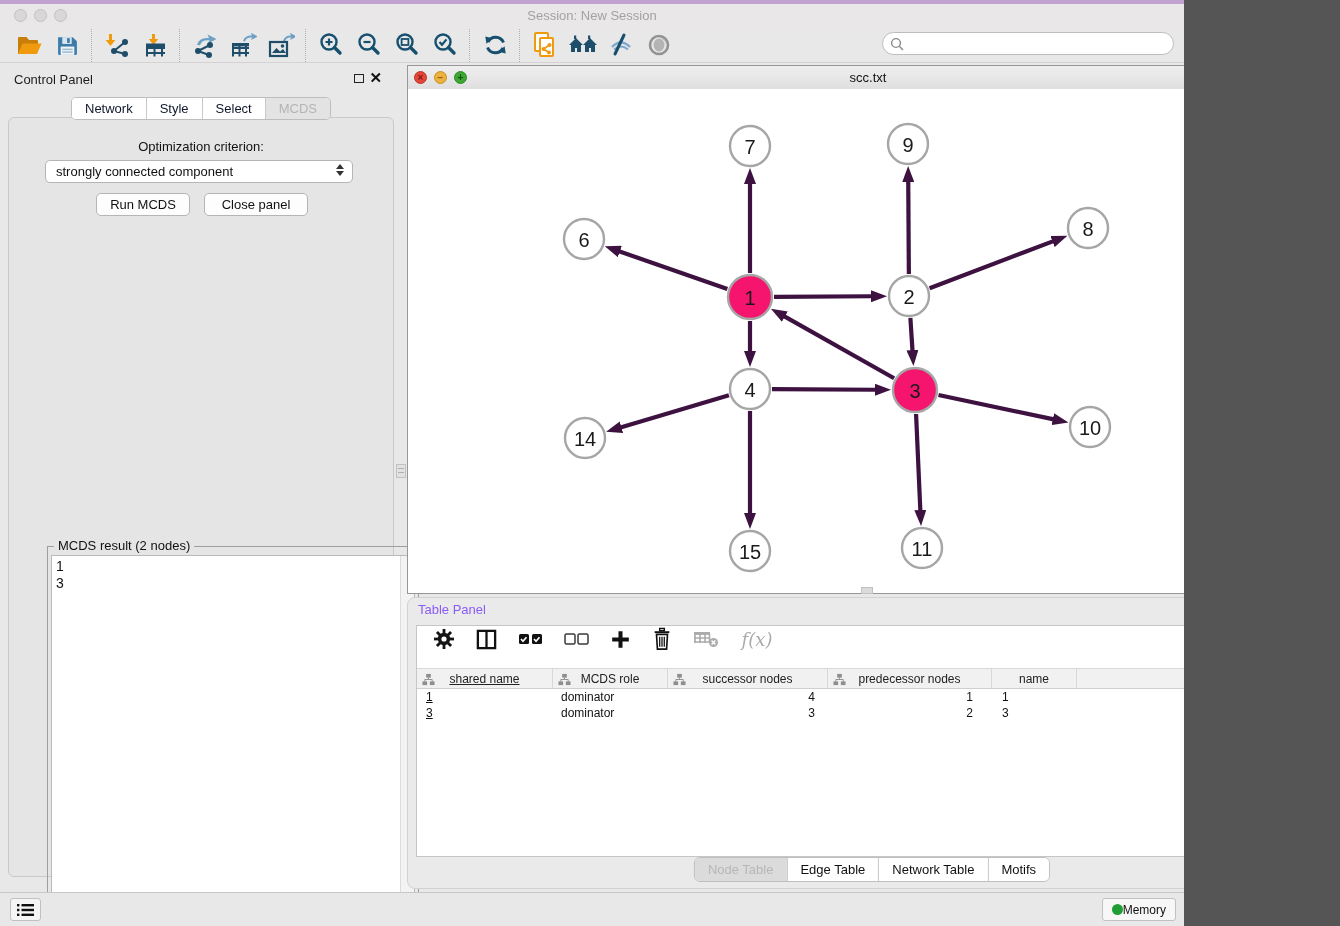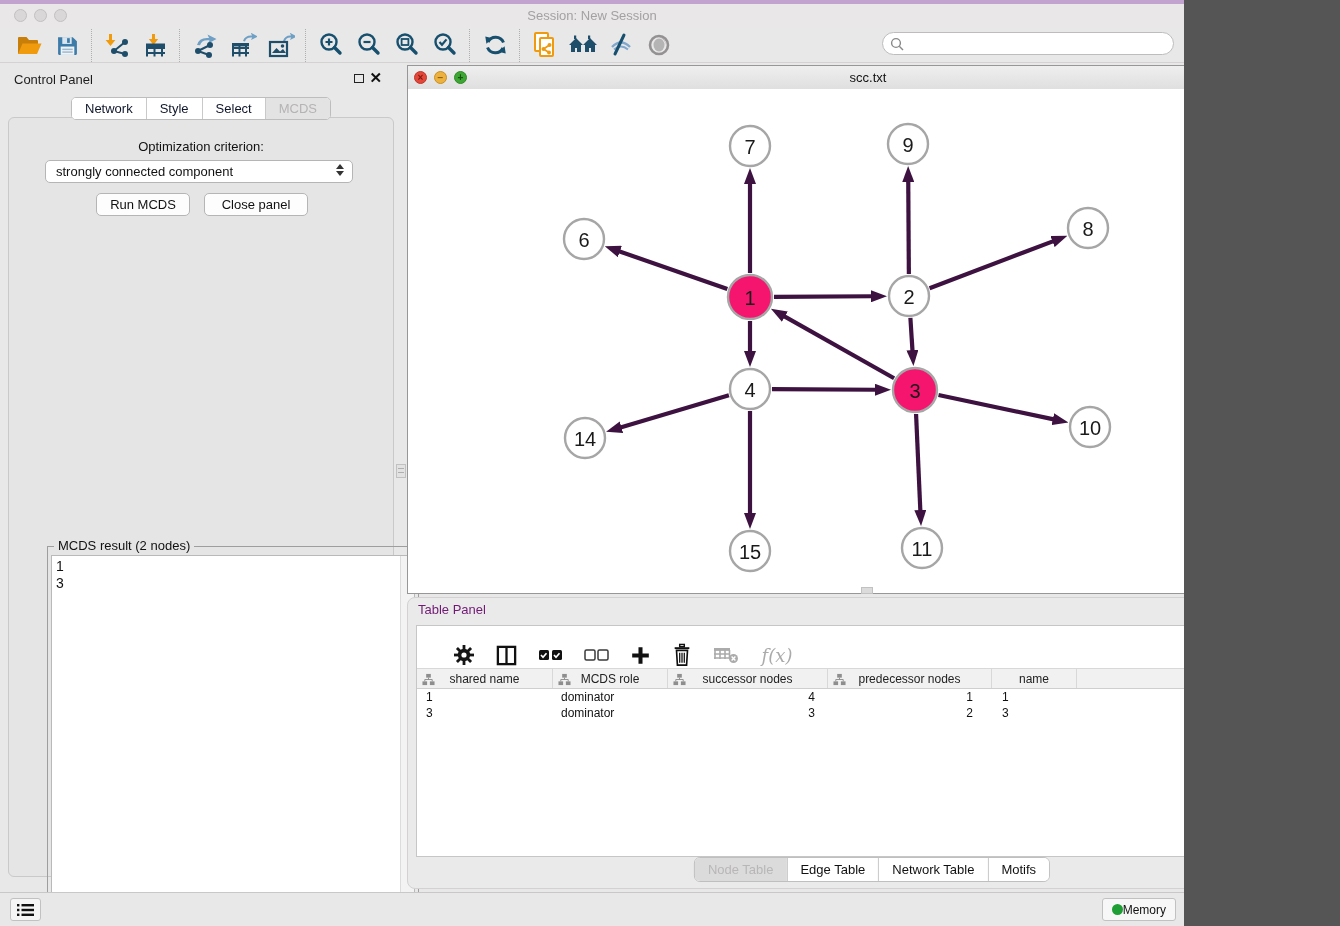--- a/index.html
+++ b/index.html
@@ -63,32 +63,32 @@
   .net-title{position:absolute;top:4px;left:0;right:8px;text-align:center;font-size:13px;color:#111;}
   .net-canvas{position:absolute;top:23px;left:0;right:0;bottom:0;background:#fff;}
   .graph-node-label{font-size:20px;fill:#1a1a1a;}
   
   .split-h1{position:absolute;left:396px;top:464px;width:10px;height:14px;background:#E3E2E2;border:1px solid #C2C1C1;box-sizing:border-box;}
   .split-h1::after{content:"";display:block;margin:3px 1px;border-top:1px solid #AFAFAF;border-bottom:1px solid #AFAFAF;height:3px;}
   .split-h2{position:absolute;left:861px;top:587px;width:12px;height:7px;background:#DCDBDB;border:1px solid #C2C1C1;box-sizing:border-box;}
   
   .table-panel{position:absolute;left:407px;top:597px;width:930px;height:292px;background:#EBEAEA;
                border:1px solid #D3D1D1;border-radius:8px;box-sizing:border-box;}
-  .tp-title{position:absolute;left:10px;top:4px;font-size:13px;color:#701a75;}
+  .tp-title{position:absolute;left:10px;top:4px;font-size:13px;color:#8b5cf6;}
   .tp-inner{position:absolute;left:8px;top:27px;width:912px;height:232px;background:#fff;border:1px solid #C7C6C6;box-sizing:border-box;}
-  .tp-toolbar{height:42px;display:flex;align-items:flex-end;padding-left:14px;gap:16px;margin-left:20px;}
+  .tp-toolbar{height:42px;display:flex;align-items:flex-start;padding-left:14px;gap:16px;}
   .tp-tbtn{background:none;border:none;padding:0;display:flex;align-items:center;justify-content:center;width:26px;height:26px;}
   .fx-label{font-family:"DejaVu Serif",serif;font-style:italic;font-size:18px;color:#ABABAB;}
   .grid-head{display:flex;height:21px;background:#F2F1F1;border-top:1px solid #D8D8D8;border-bottom:1px solid #CFCFCF;box-sizing:border-box;}
   .gh-cell{position:relative;display:flex;align-items:center;justify-content:center;font-size:12px;color:#222;
            border-right:1px solid #D8D8D8;box-sizing:border-box;}
   .gh-icon{position:absolute;left:5px;top:4px;}
   .grid-row{display:flex;height:16px;font-size:12px;color:#111;align-items:center;}
   .gc{box-sizing:border-box;}
-  .c0{width:136px;padding-left:9px;}
+  .c0{width:136px;padding-left:9px;text-decoration:underline;}
   .c1{width:115px;padding-left:8px;}
   .c2{width:160px;text-align:right;padding-right:13px;}
   .c3{width:164px;text-align:right;padding-right:19px;}
   .c4{width:85px;padding-left:10px;}
   .tp-tabs{position:absolute;bottom:6px;left:50%;transform:translateX(-50%);height:23px;display:flex;
            border:1px solid #BFBFBF;border-radius:6px;overflow:hidden;background:#fff;}
   .tp-tab{padding:0 13px;font-size:13px;color:#111;background:#fff;display:flex;align-items:center;border-left:1px solid #C9C9C9;}
   .tp-tab:first-child{border-left:none;}
   .tp-tab.selected{background:#DCDBDB;color:#B8B6B6;}
   

